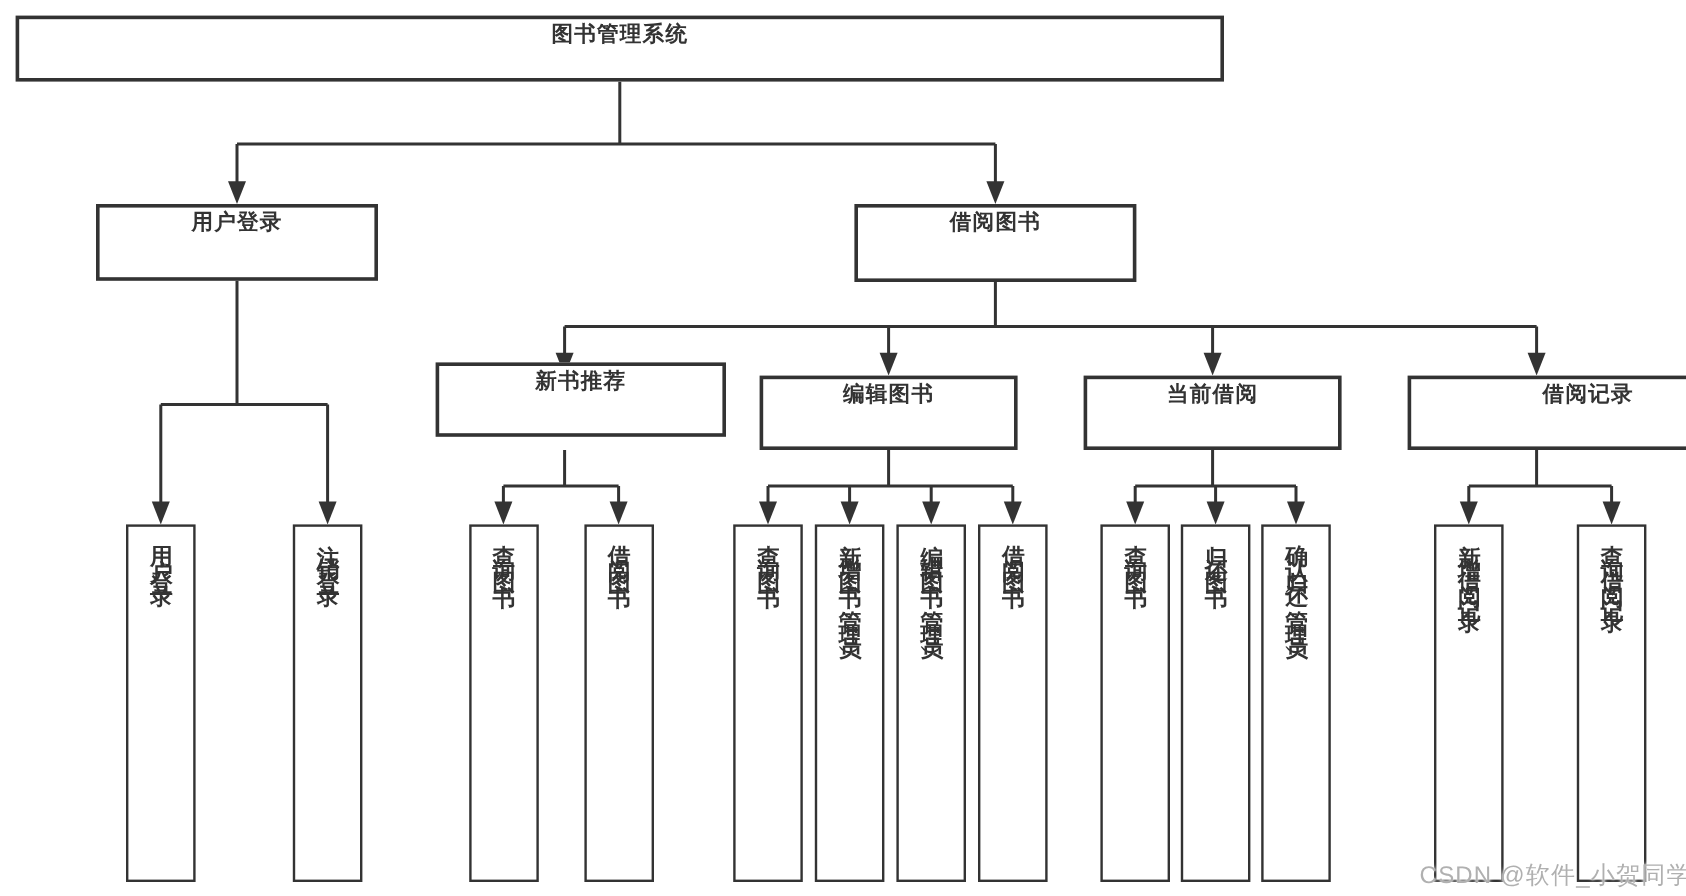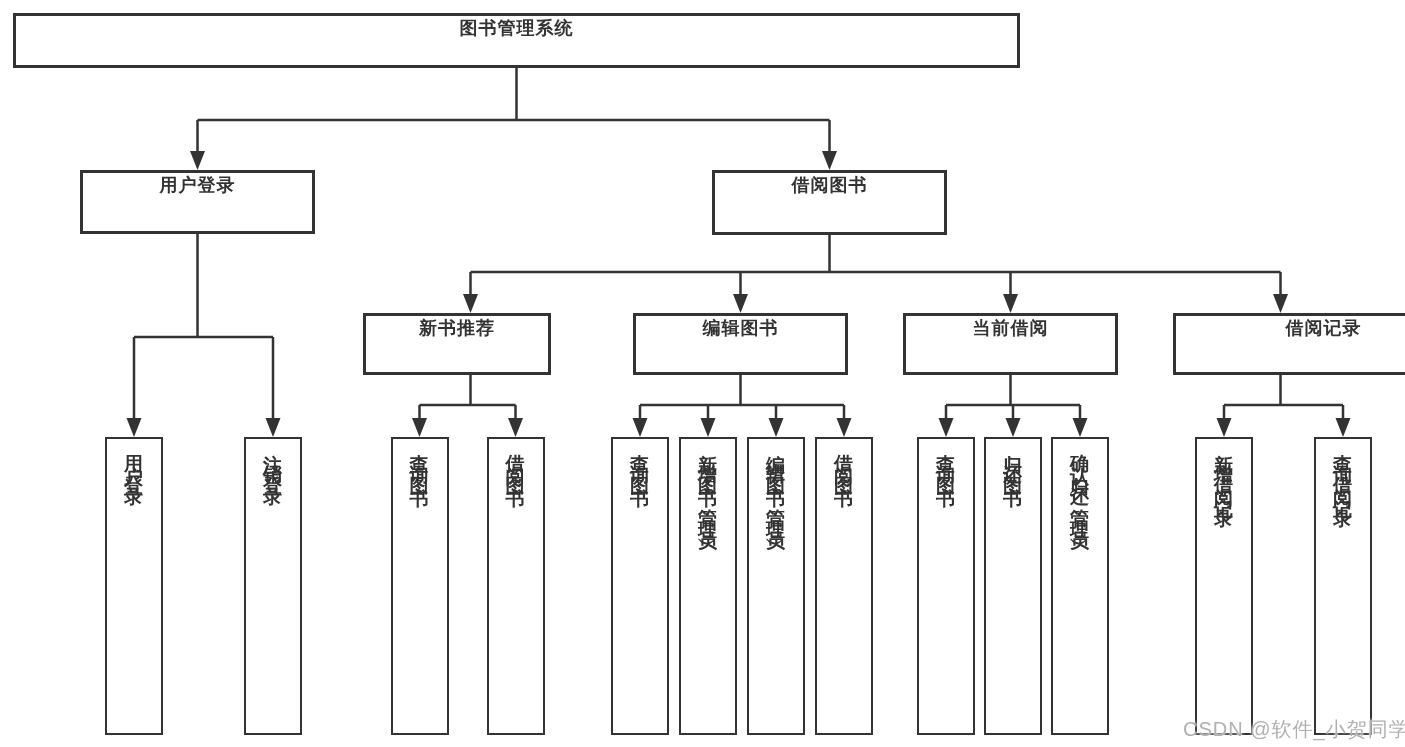--- a/index.html
+++ b/index.html
@@ -108,21 +108,21 @@
     <span>图书管理系统</span>
   </div>
 
   <div class="box" style="left:80px; top:170px; width:235px; height:64px;">
     <span>用户登录</span>
   </div>
   <div class="box" style="left:712px; top:170px; width:235px; height:65px;">
     <span>借阅图书</span>
   </div>
 
-  <div class="box" style="left:363px; top:313px; width:188px; height:62px;">
+  <div class="box" style="left:363px; top:302px; width:242px; height:62px;">
     <span>新书推荐</span>
   </div>
   <div class="box" style="left:633px; top:313px; width:215px; height:62px;">
     <span>编辑图书</span>
   </div>
   <div class="box" style="left:903px; top:313px; width:215px; height:62px;">
     <span>当前借阅</span>
   </div>
   <div class="box" style="left:1173px; top:313px; width:257px; height:62px;padding-left:44px;">
     <span>借阅记录</span>

